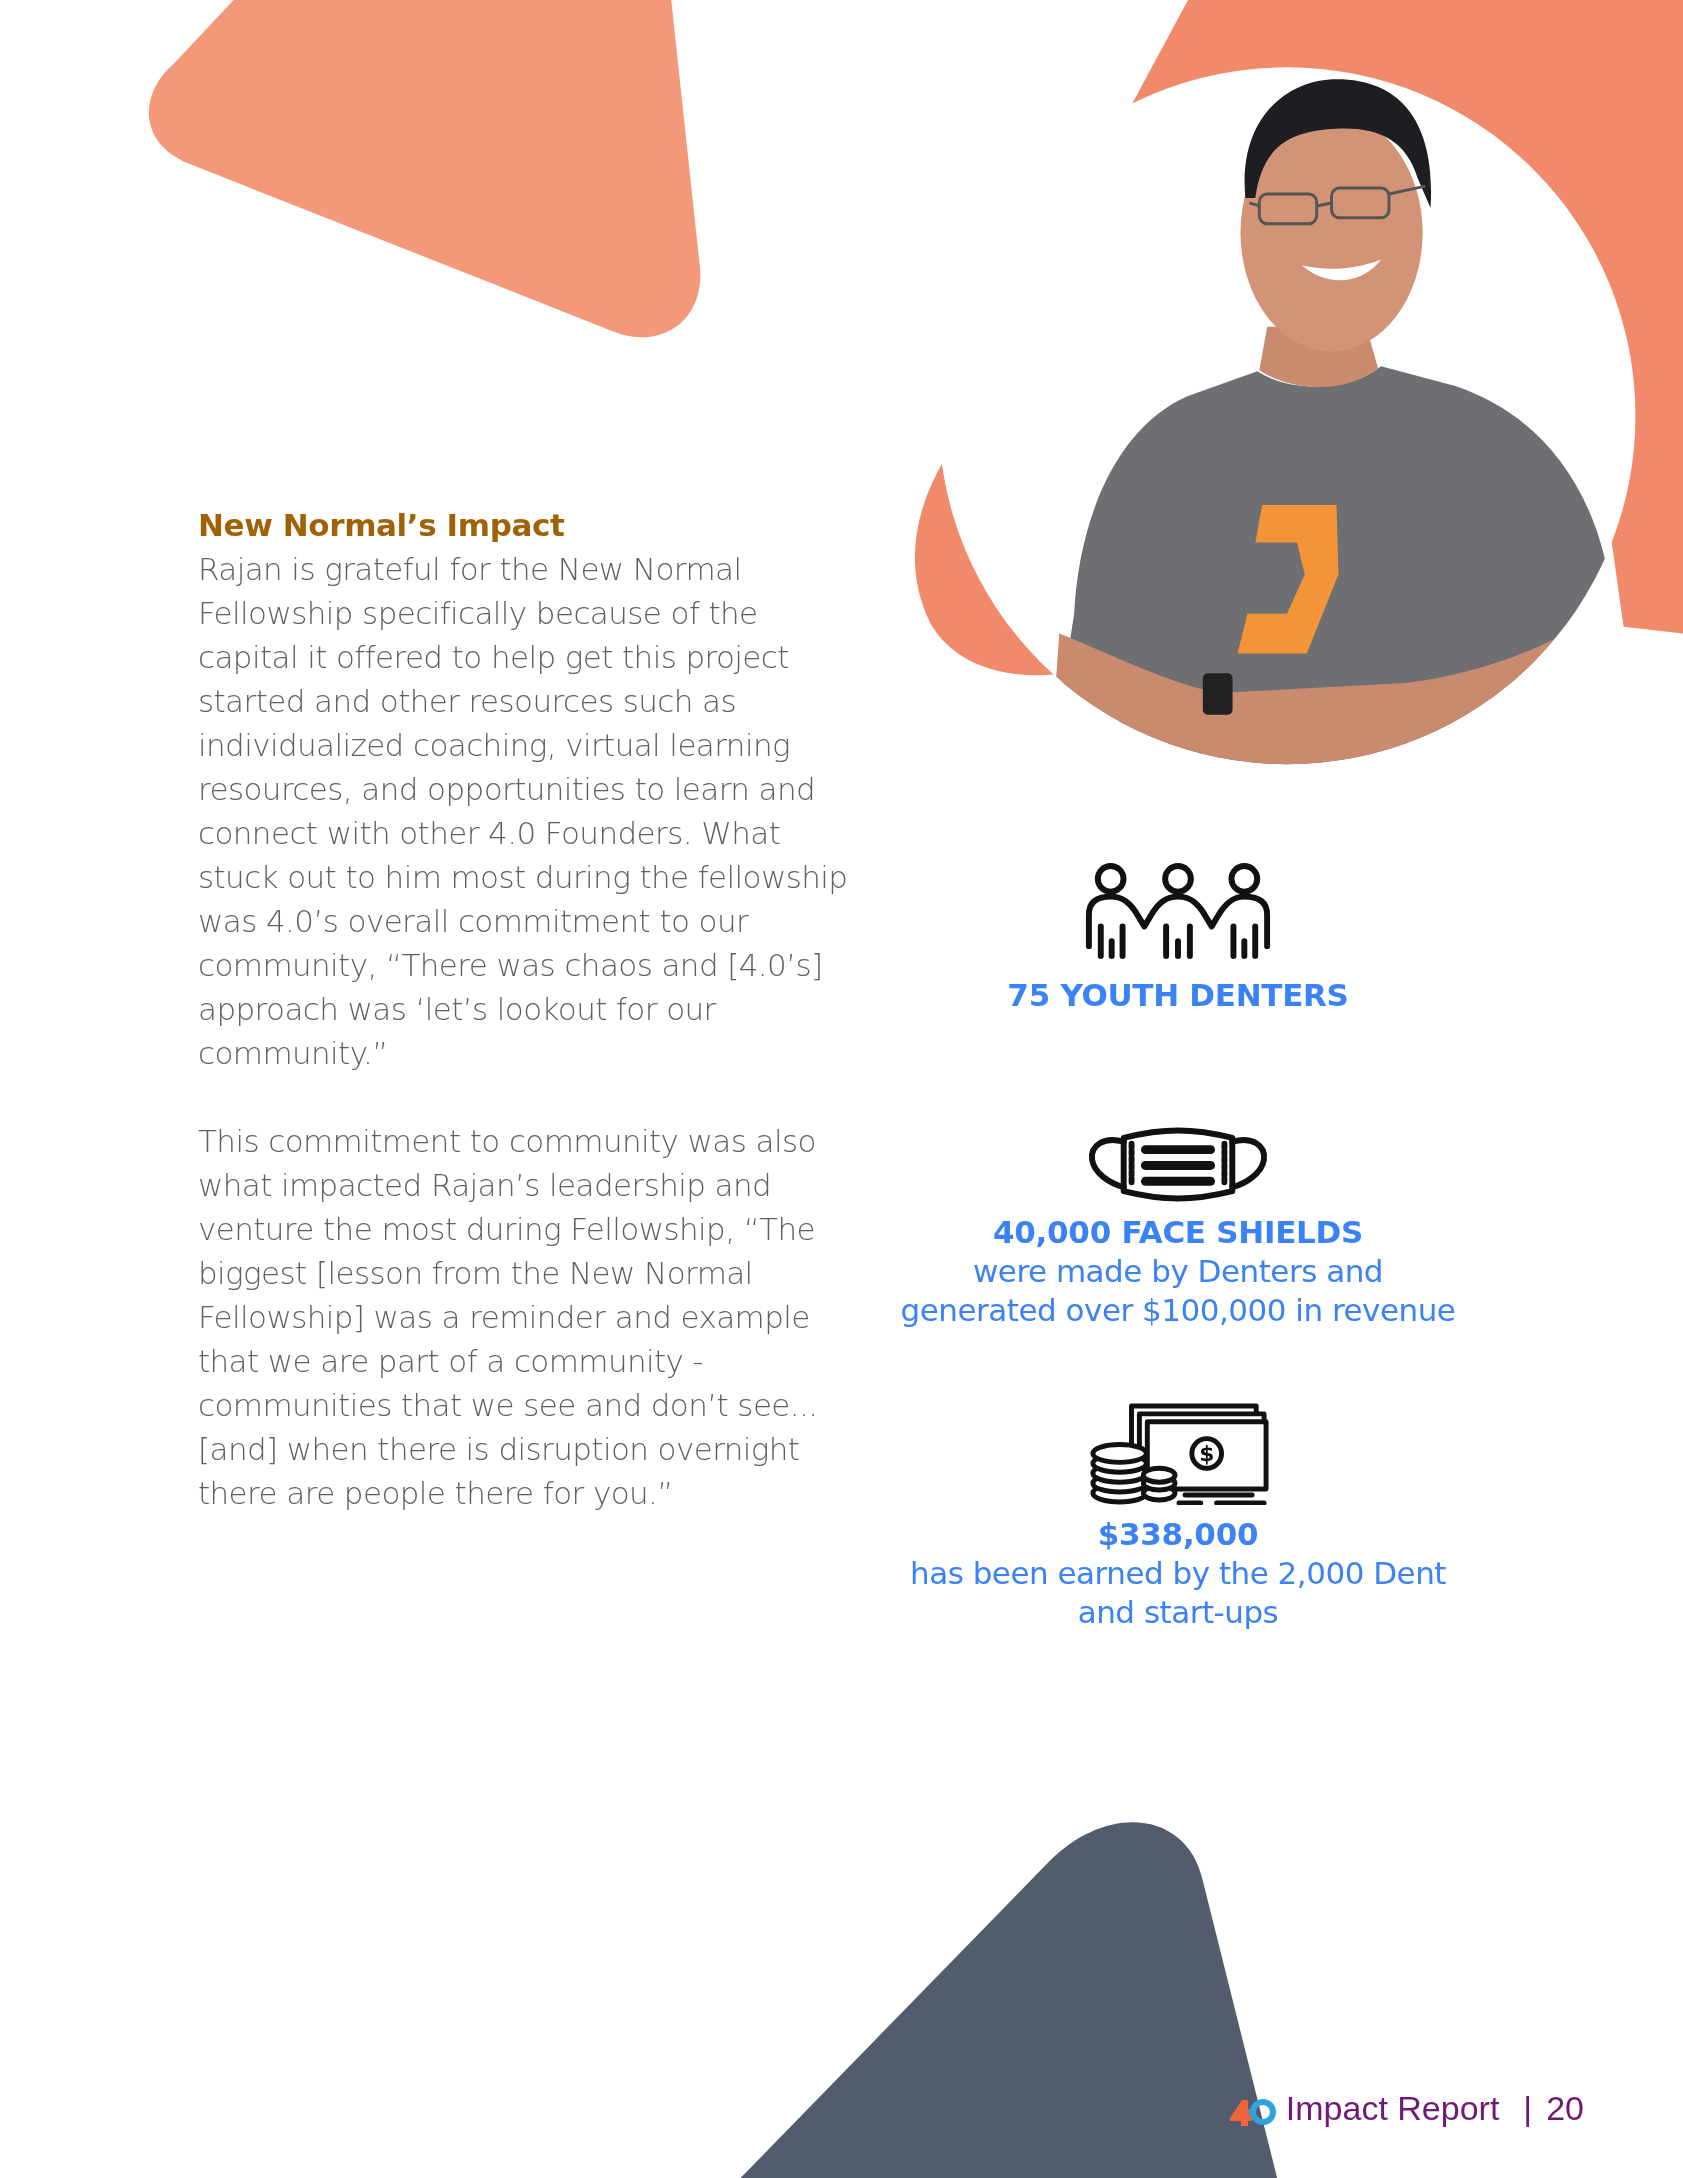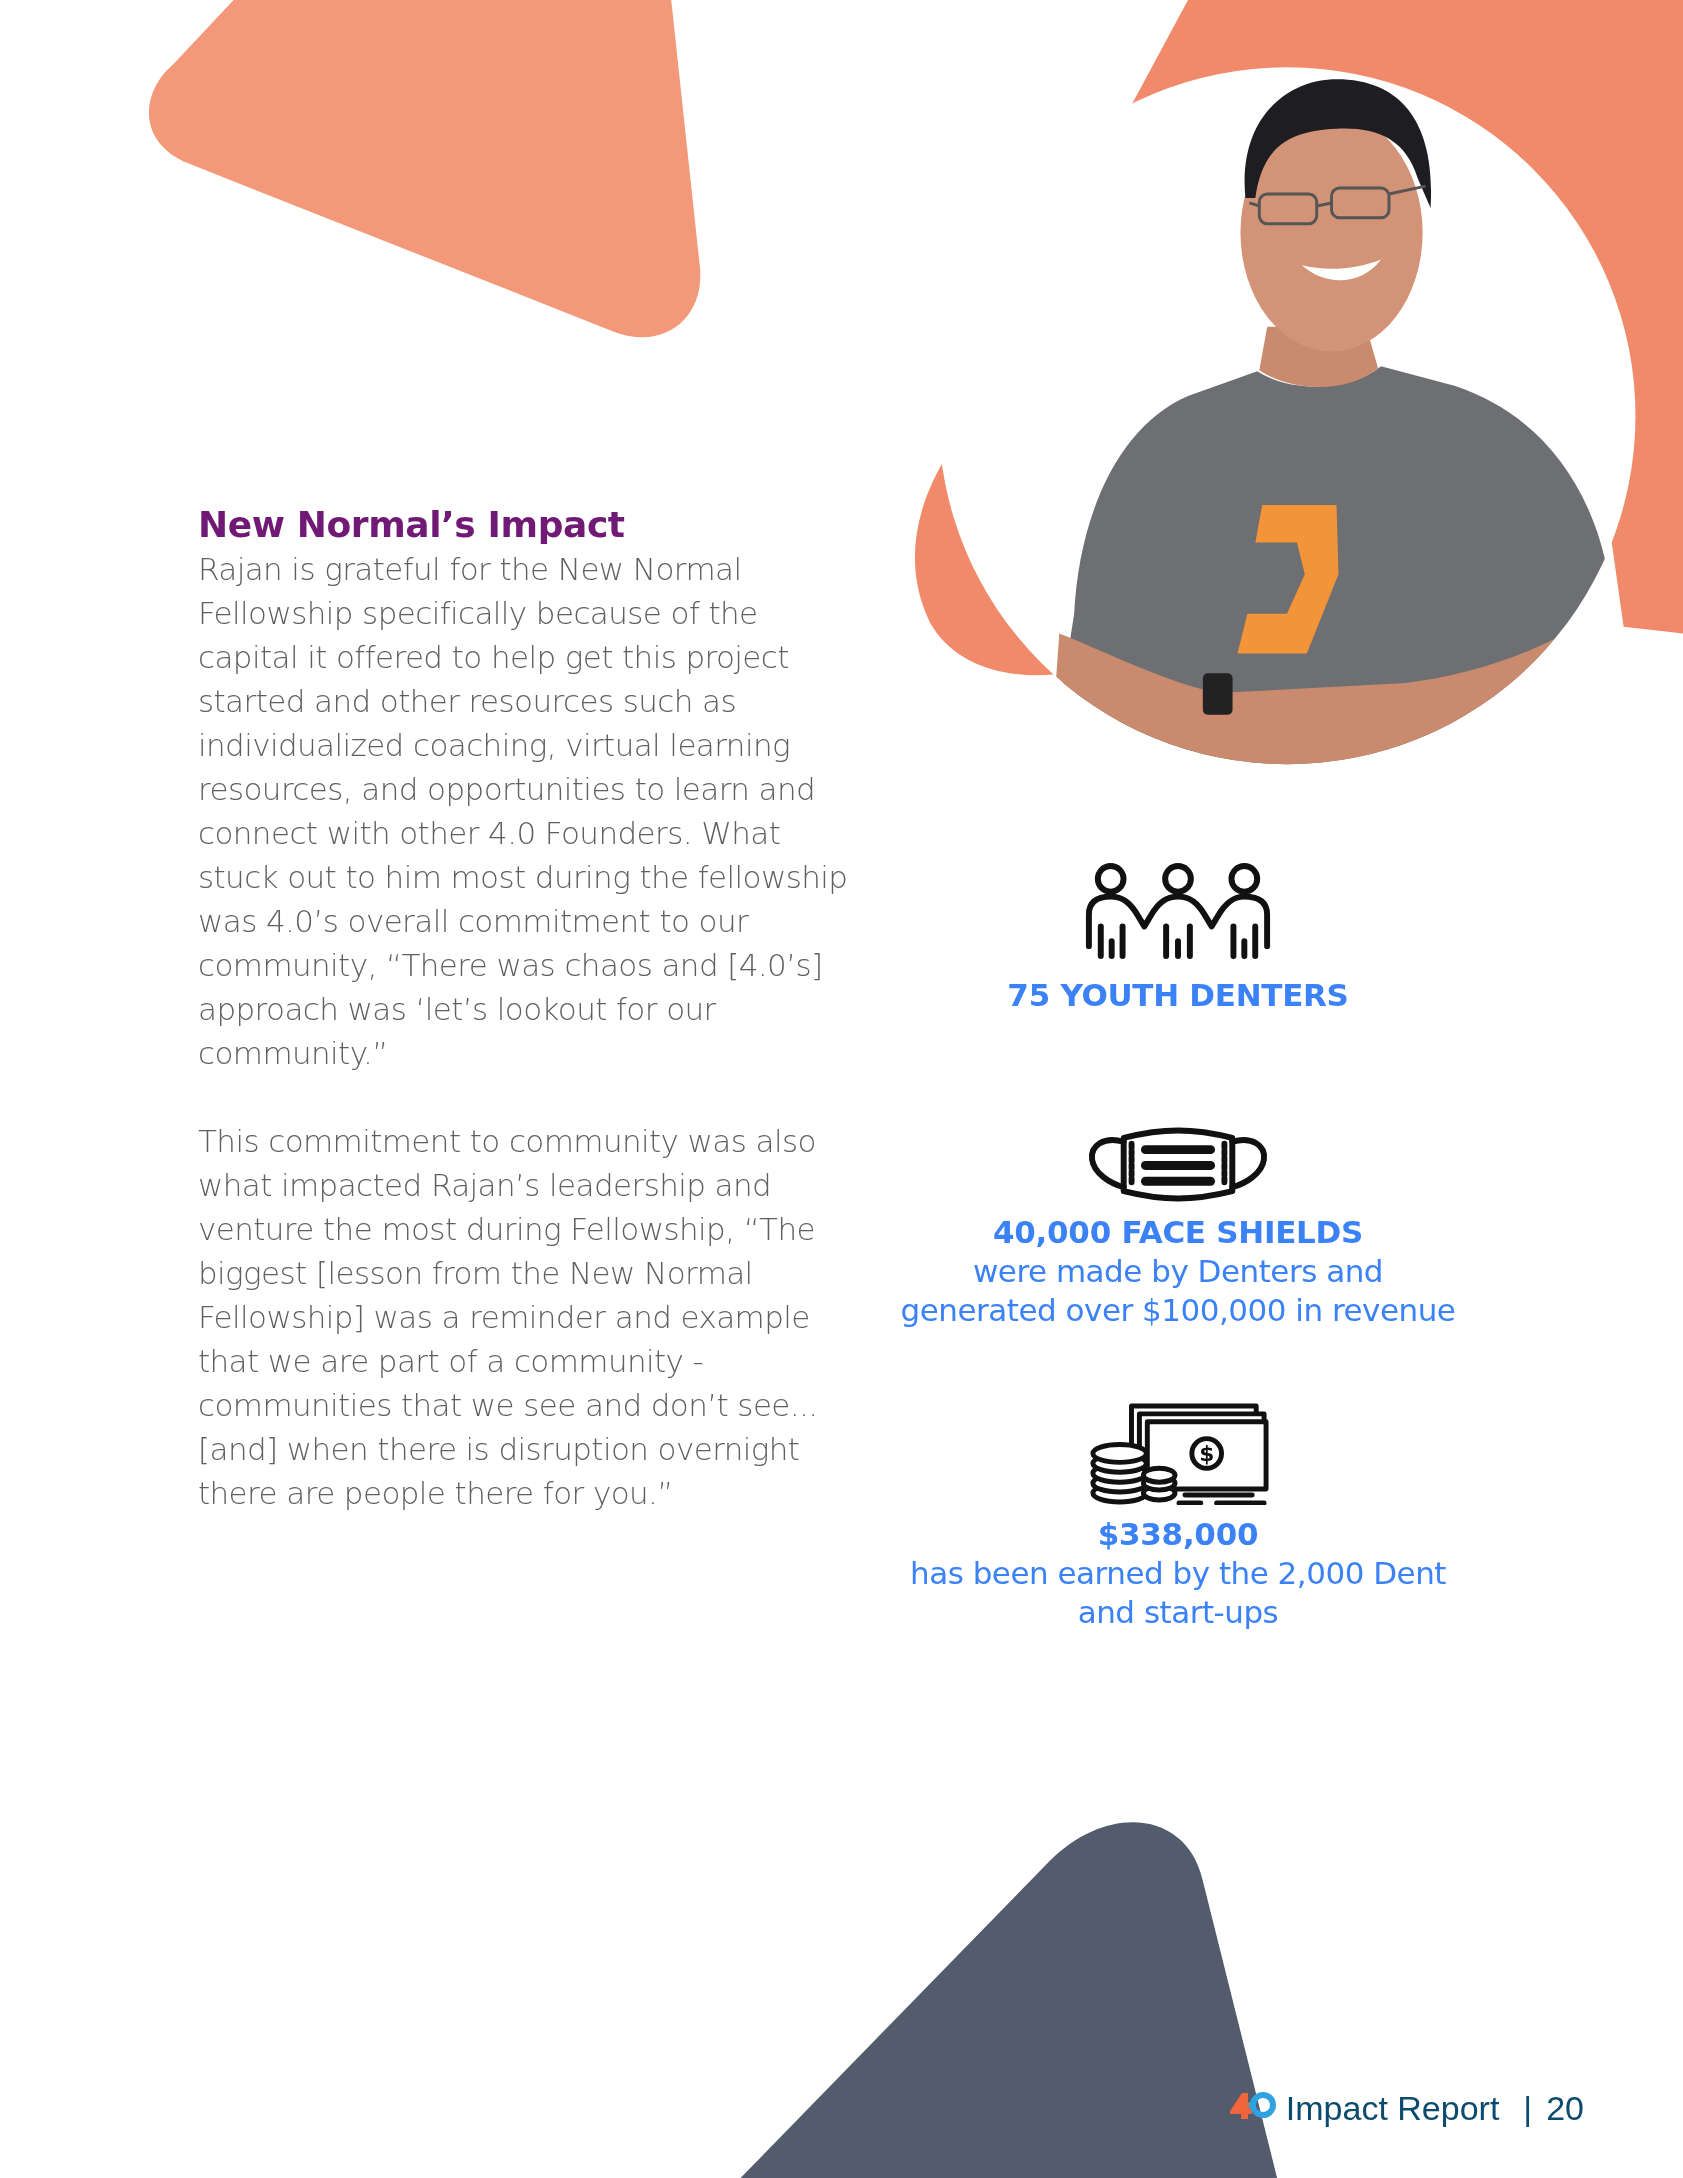--- a/index.html
+++ b/index.html
@@ -1,27 +1,27 @@
 <!DOCTYPE html>
 <html><head>
 <meta charset="utf-8">
 <style>
   html, body { margin: 0; padding: 0; }
   body { width: 1683px; height: 2178px; position: relative; overflow: hidden; background: #ffffff; font-family: "Liberation Sans", sans-serif; }
   .shapes { position: absolute; left: 0; top: 0; width: 1683px; height: 2178px; }
   .body-col { position: absolute; left: 198px; top: 503px; width: 653px; color: #5f5f5f; font-family: "DejaVu Sans", sans-serif; font-size: 31px; line-height: 44px; letter-spacing: -0.6px; font-weight: 300; }
-  .body-col h2 { margin: 0; font-size: 36px; font-weight: bold; color: #701a75; line-height: 44px; letter-spacing: -0.4px; }
+  .body-col h2 { margin: 0; font-size: 31px; font-weight: bold; color: #a16207; line-height: 44px; letter-spacing: -0.4px; }
   .body-col p { margin: 0 0 44px 0; }
   .stat { position: absolute; left: 871px; width: 614px; text-align: center; color: #3b82f6; font-family: "DejaVu Sans", sans-serif; font-size: 31px; line-height: 39px; letter-spacing: -0.5px; }
   .stat .headline { font-weight: bold; letter-spacing: -0.3px; }
   .stat .icon { display: block; margin: 0 auto 10px; }
   .stat1 { top: 857px; }
   .stat2 { top: 1124px; }
   .stat3 { top: 1396px; }
-  .footer { position: absolute; right: 99px; top: 2089px; display: flex; align-items: flex-start; gap: 10px; font-family: "Liberation Sans", sans-serif; font-size: 34px; color: #0c4a6e; }
+  .footer { position: absolute; right: 99px; top: 2089px; display: flex; align-items: flex-end; gap: 10px; font-family: "Liberation Sans", sans-serif; font-size: 34px; color: #701a75; }
   .footer .sep { margin: 0 4px 0 14px; }
   .logo { display: inline-flex; align-items: center; }
 </style>
 </head>
 <body>
 
 <svg class="shapes" viewBox="0 0 1700 2200" xmlns="http://www.w3.org/2000/svg">
 
   <path fill="#f3997a" d="M236,0 L678,0 L707,270 C712,320 672,355 620,335 L190,165 C140,145 140,95 175,65 Z"></path>
 

